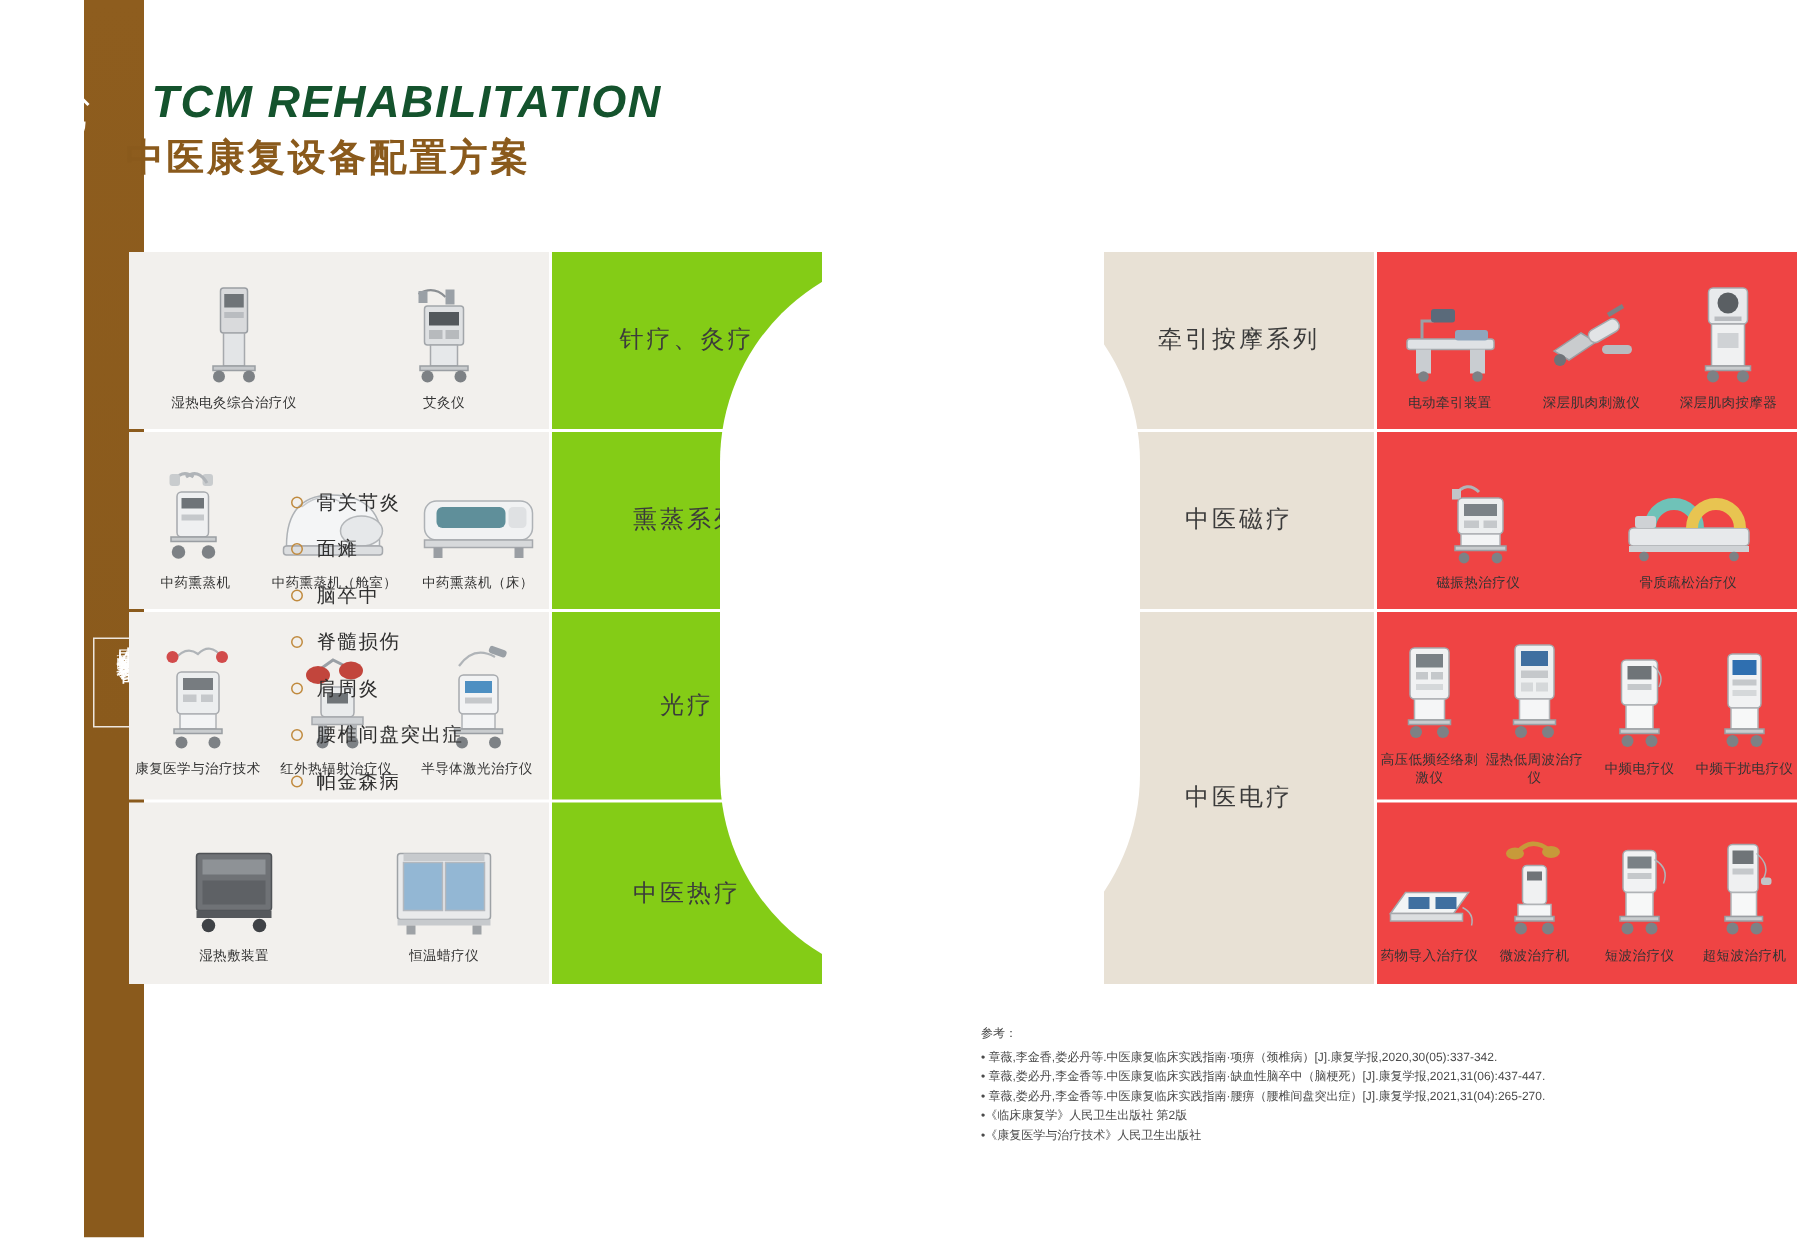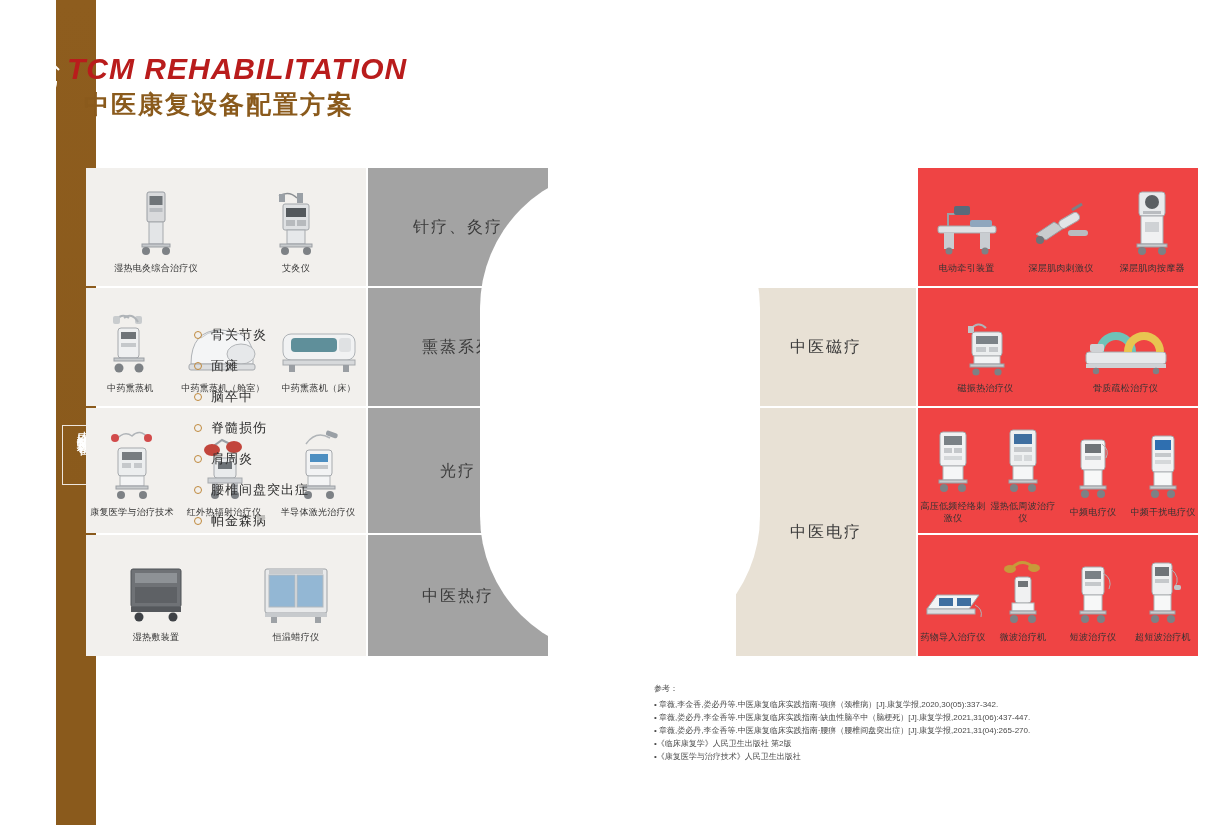--- a/index.html
+++ b/index.html
@@ -59,27 +59,27 @@
   
   .logo {
     position: absolute;
     left: 14px;
     top: 56px;
     width: 52px;
     height: 52px;
   }
   .title-en {
     position: absolute;
-    left: 67px;
+    left: 101px;
     top: 52px;
     font-size: 30px;
     font-weight: bold;
     font-style: italic;
     letter-spacing: 1px;
-    color: #b91c1c;
+    color: #14532d;
   }
   .title-cn {
     position: absolute;
     left: 84px;
     top: 88px;
     font-size: 25px;
     font-weight: bold;
     letter-spacing: 2px;
     color: #8a5a1c;
   }
@@ -98,21 +98,21 @@
     width: 1112px;
     box-sizing: border-box;
   }
   .cell {
     position: absolute;
     top: 0;
     height: 100%;
     box-sizing: border-box;
   }
   .panel-img { background: #f2f0ed; }
-  .panel-lbl { background: #a3a3a3; }
+  .panel-lbl { background: #84cc16; }
   .panel-img-r { background: #ef4444; }
   .panel-lbl-r { background: #e8e1d5; }
 
   .cat-label {
     position: absolute;
     left: 0; right: 0; top: 50%;
     transform: translateY(-50%);
     text-align: center;
     font-size: 16px;
     color: #3b3b3b;
@@ -255,20 +255,23 @@
               <circle cx="34" cy="61" r="4" fill="#7d8185"></circle>
             </svg>
           </div>
           <div class="cap">艾灸仪</div>
         </div>
       </div>
     </div>
     <div class="cell panel-lbl" style="left:282px; width:180px;">
       <div class="cat-label">针疗、灸疗</div>
     </div>
+    <div class="cell panel-lbl-r" style="left:650px; width:180px;">
+      <div class="cat-label">牵引按摩系列</div>
+    </div>
     <div class="cell panel-img-r" style="left:832px; width:280px;">
       <div class="items">
         <div class="item" style="width:86px">
           <div class="dev">
             <svg width="74" height="60" viewBox="0 0 74 60">
               <rect x="8" y="30" width="58" height="7" rx="2" fill="#dfe2e5" stroke="#a4a8ac"></rect>
               <rect x="40" y="24" width="22" height="7" rx="2" fill="#8fa6bd"></rect>
               <path d="M18 30 v-12 h8" stroke="#9aa0a6" stroke-width="2" fill="none"></path>
               <rect x="24" y="10" width="16" height="9" rx="2" fill="#5a6a7a"></rect>
               <rect x="14" y="37" width="10" height="16" fill="#c9cdd1"></rect>

